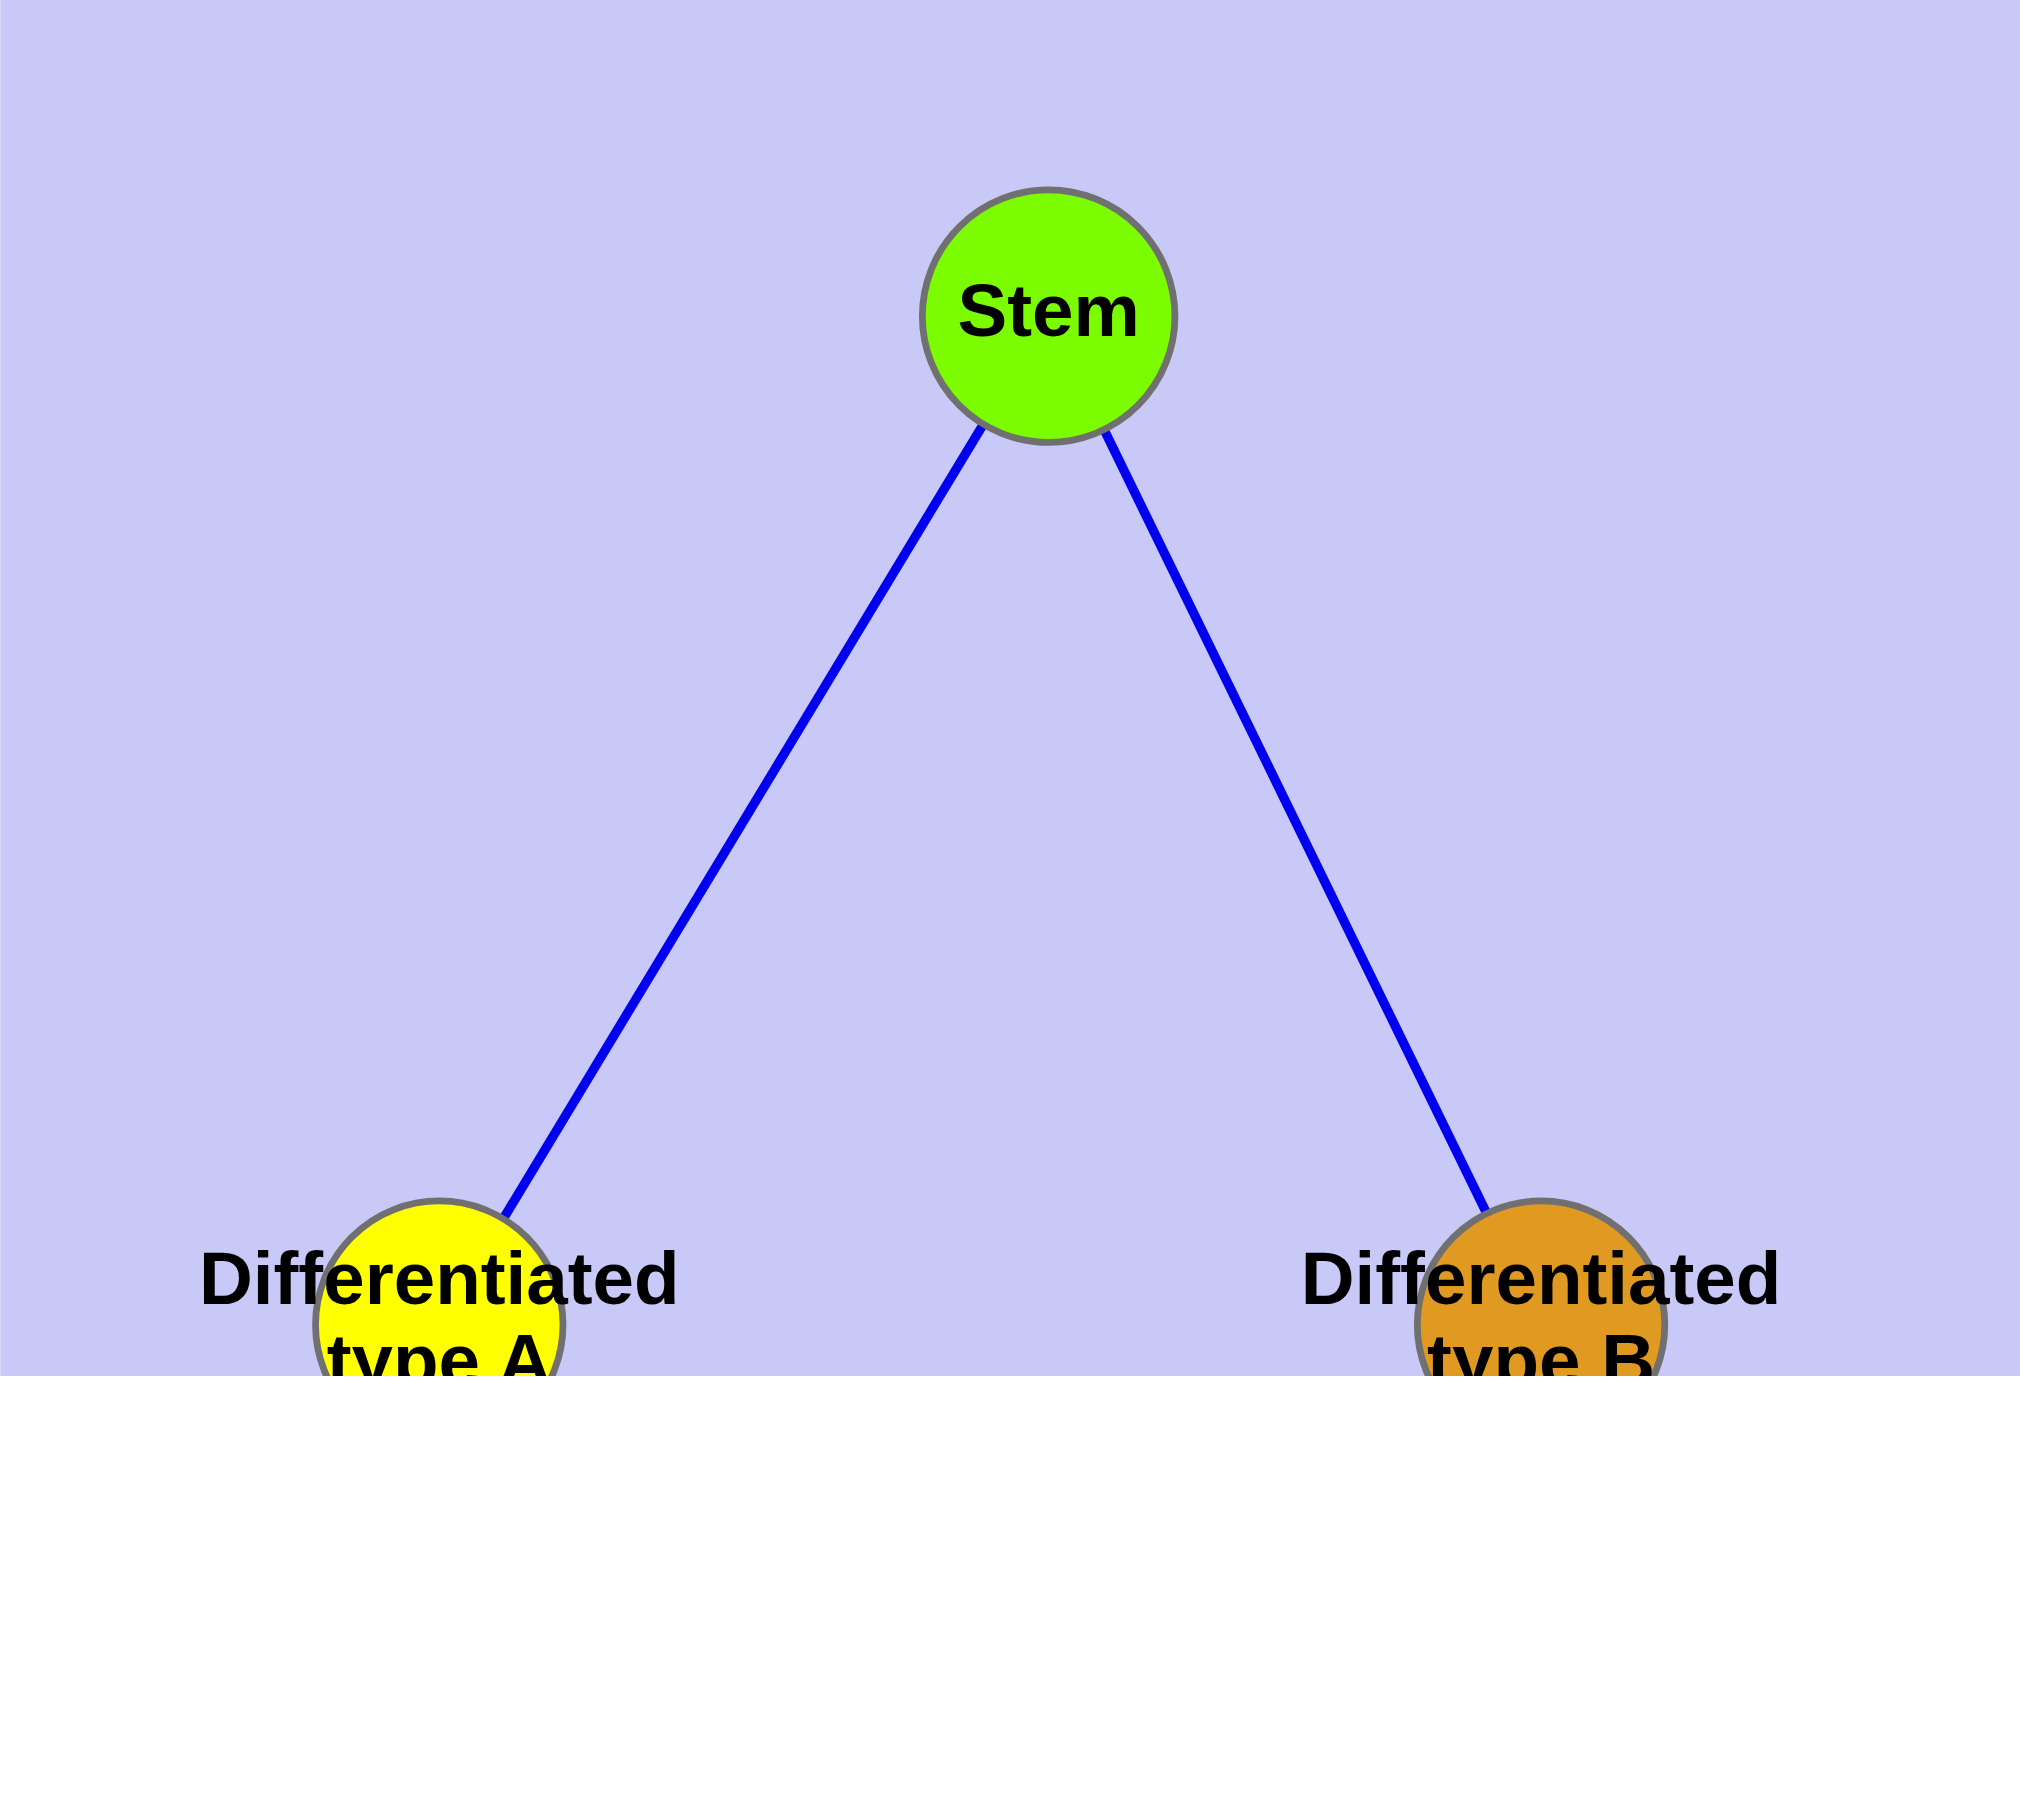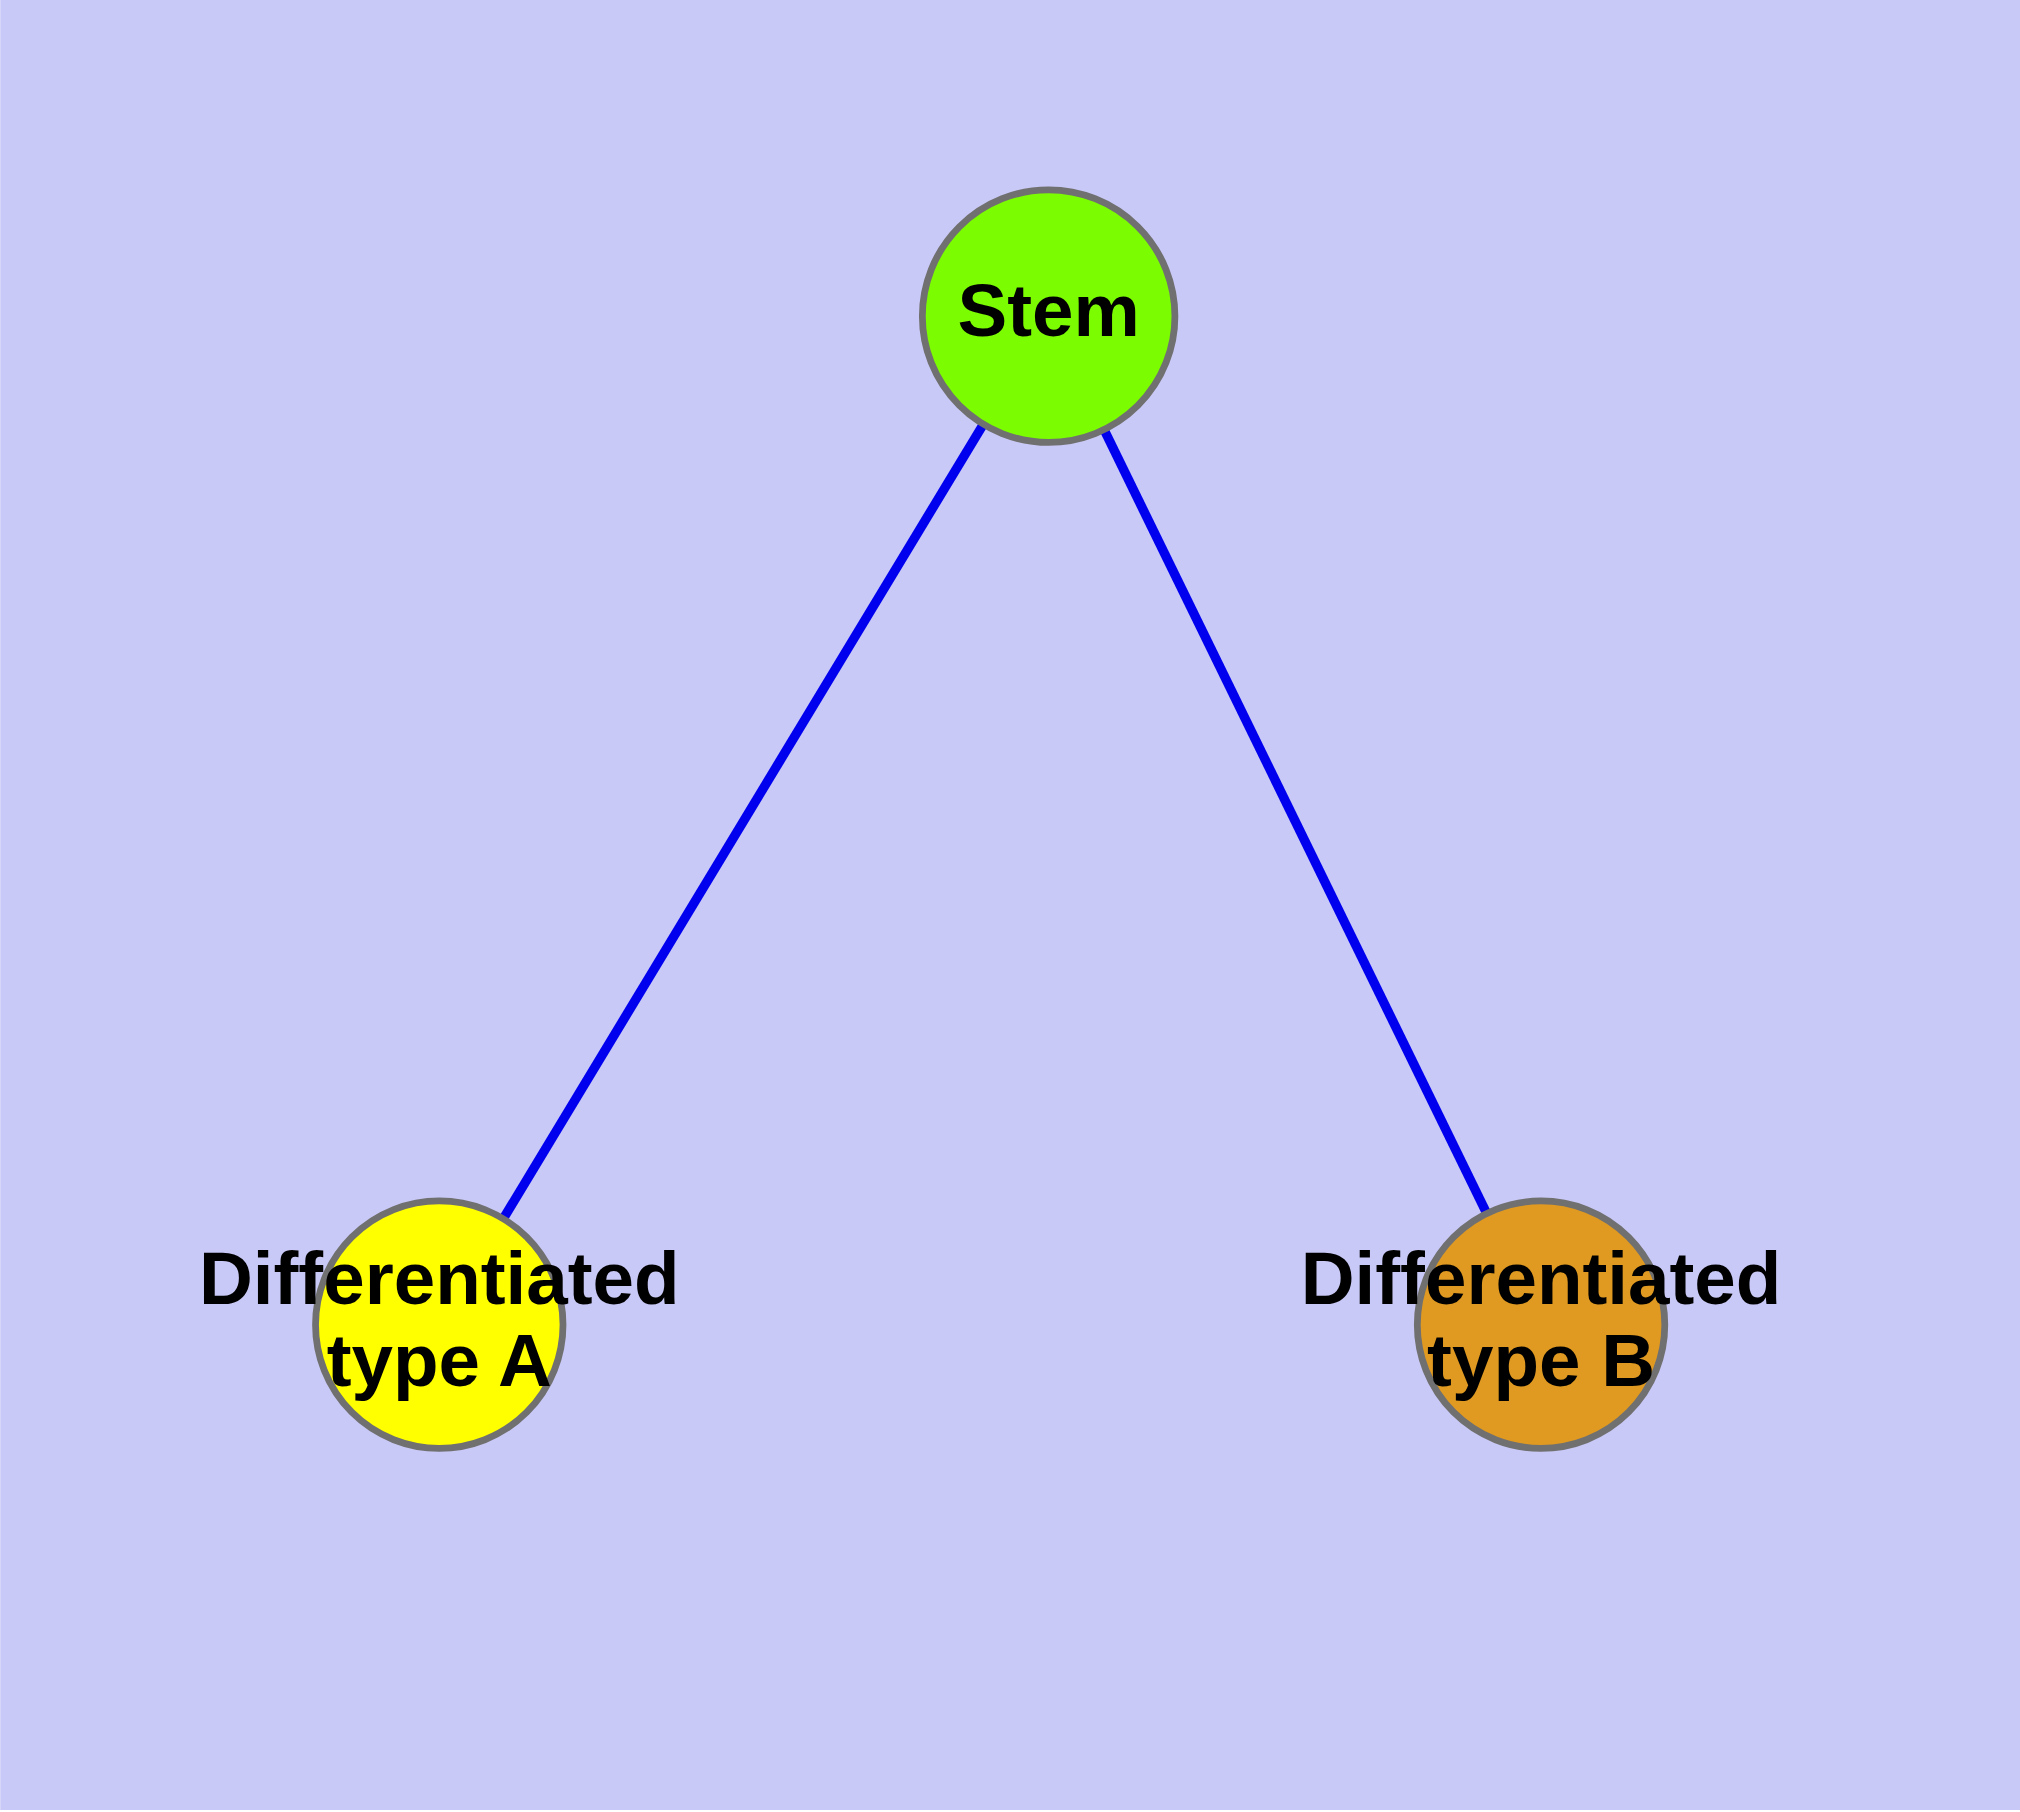--- a/index.html
+++ b/index.html
@@ -27,21 +27,21 @@
     font-family: "Liberation Sans", "DejaVu Sans", sans-serif;
     font-weight: bold;
     fill: #000000;
     text-anchor: middle;
     dominant-baseline: middle;
   }
 </style>
 </head>
 <body>
 
-<div id="canvas" style="width: 2021px; height: 1810px;">
+<div id="canvas" style="width: 2021px; height: 1376px;">
   <svg id="graph-svg" viewBox="0 0 2384 2138" xmlns="http://www.w3.org/2000/svg">
 
     <rect id="bg-rect" x="0" y="0" width="2384" height="2138" fill="#c9c9f7"></rect>
 
     <g id="edges-group">
         <line x1="1162.0150488017828" y1="497.1058302167991" x2="591.4335384148059" y2="1441.4618766152726" stroke="#0000ee" stroke-width="11" stroke-linecap="butt"></line>
         <line x1="1300.6167257278967" y1="503.29931775593286" x2="1755.6994823906116" y2="1435.3965301976382" stroke="#0000ee" stroke-width="11" stroke-linecap="butt"></line>
       </g>
     <g id="nodes-group">
         <circle cx="1237" cy="373" r="149" fill="#7cfc00" stroke="#707070" stroke-width="8"></circle>

